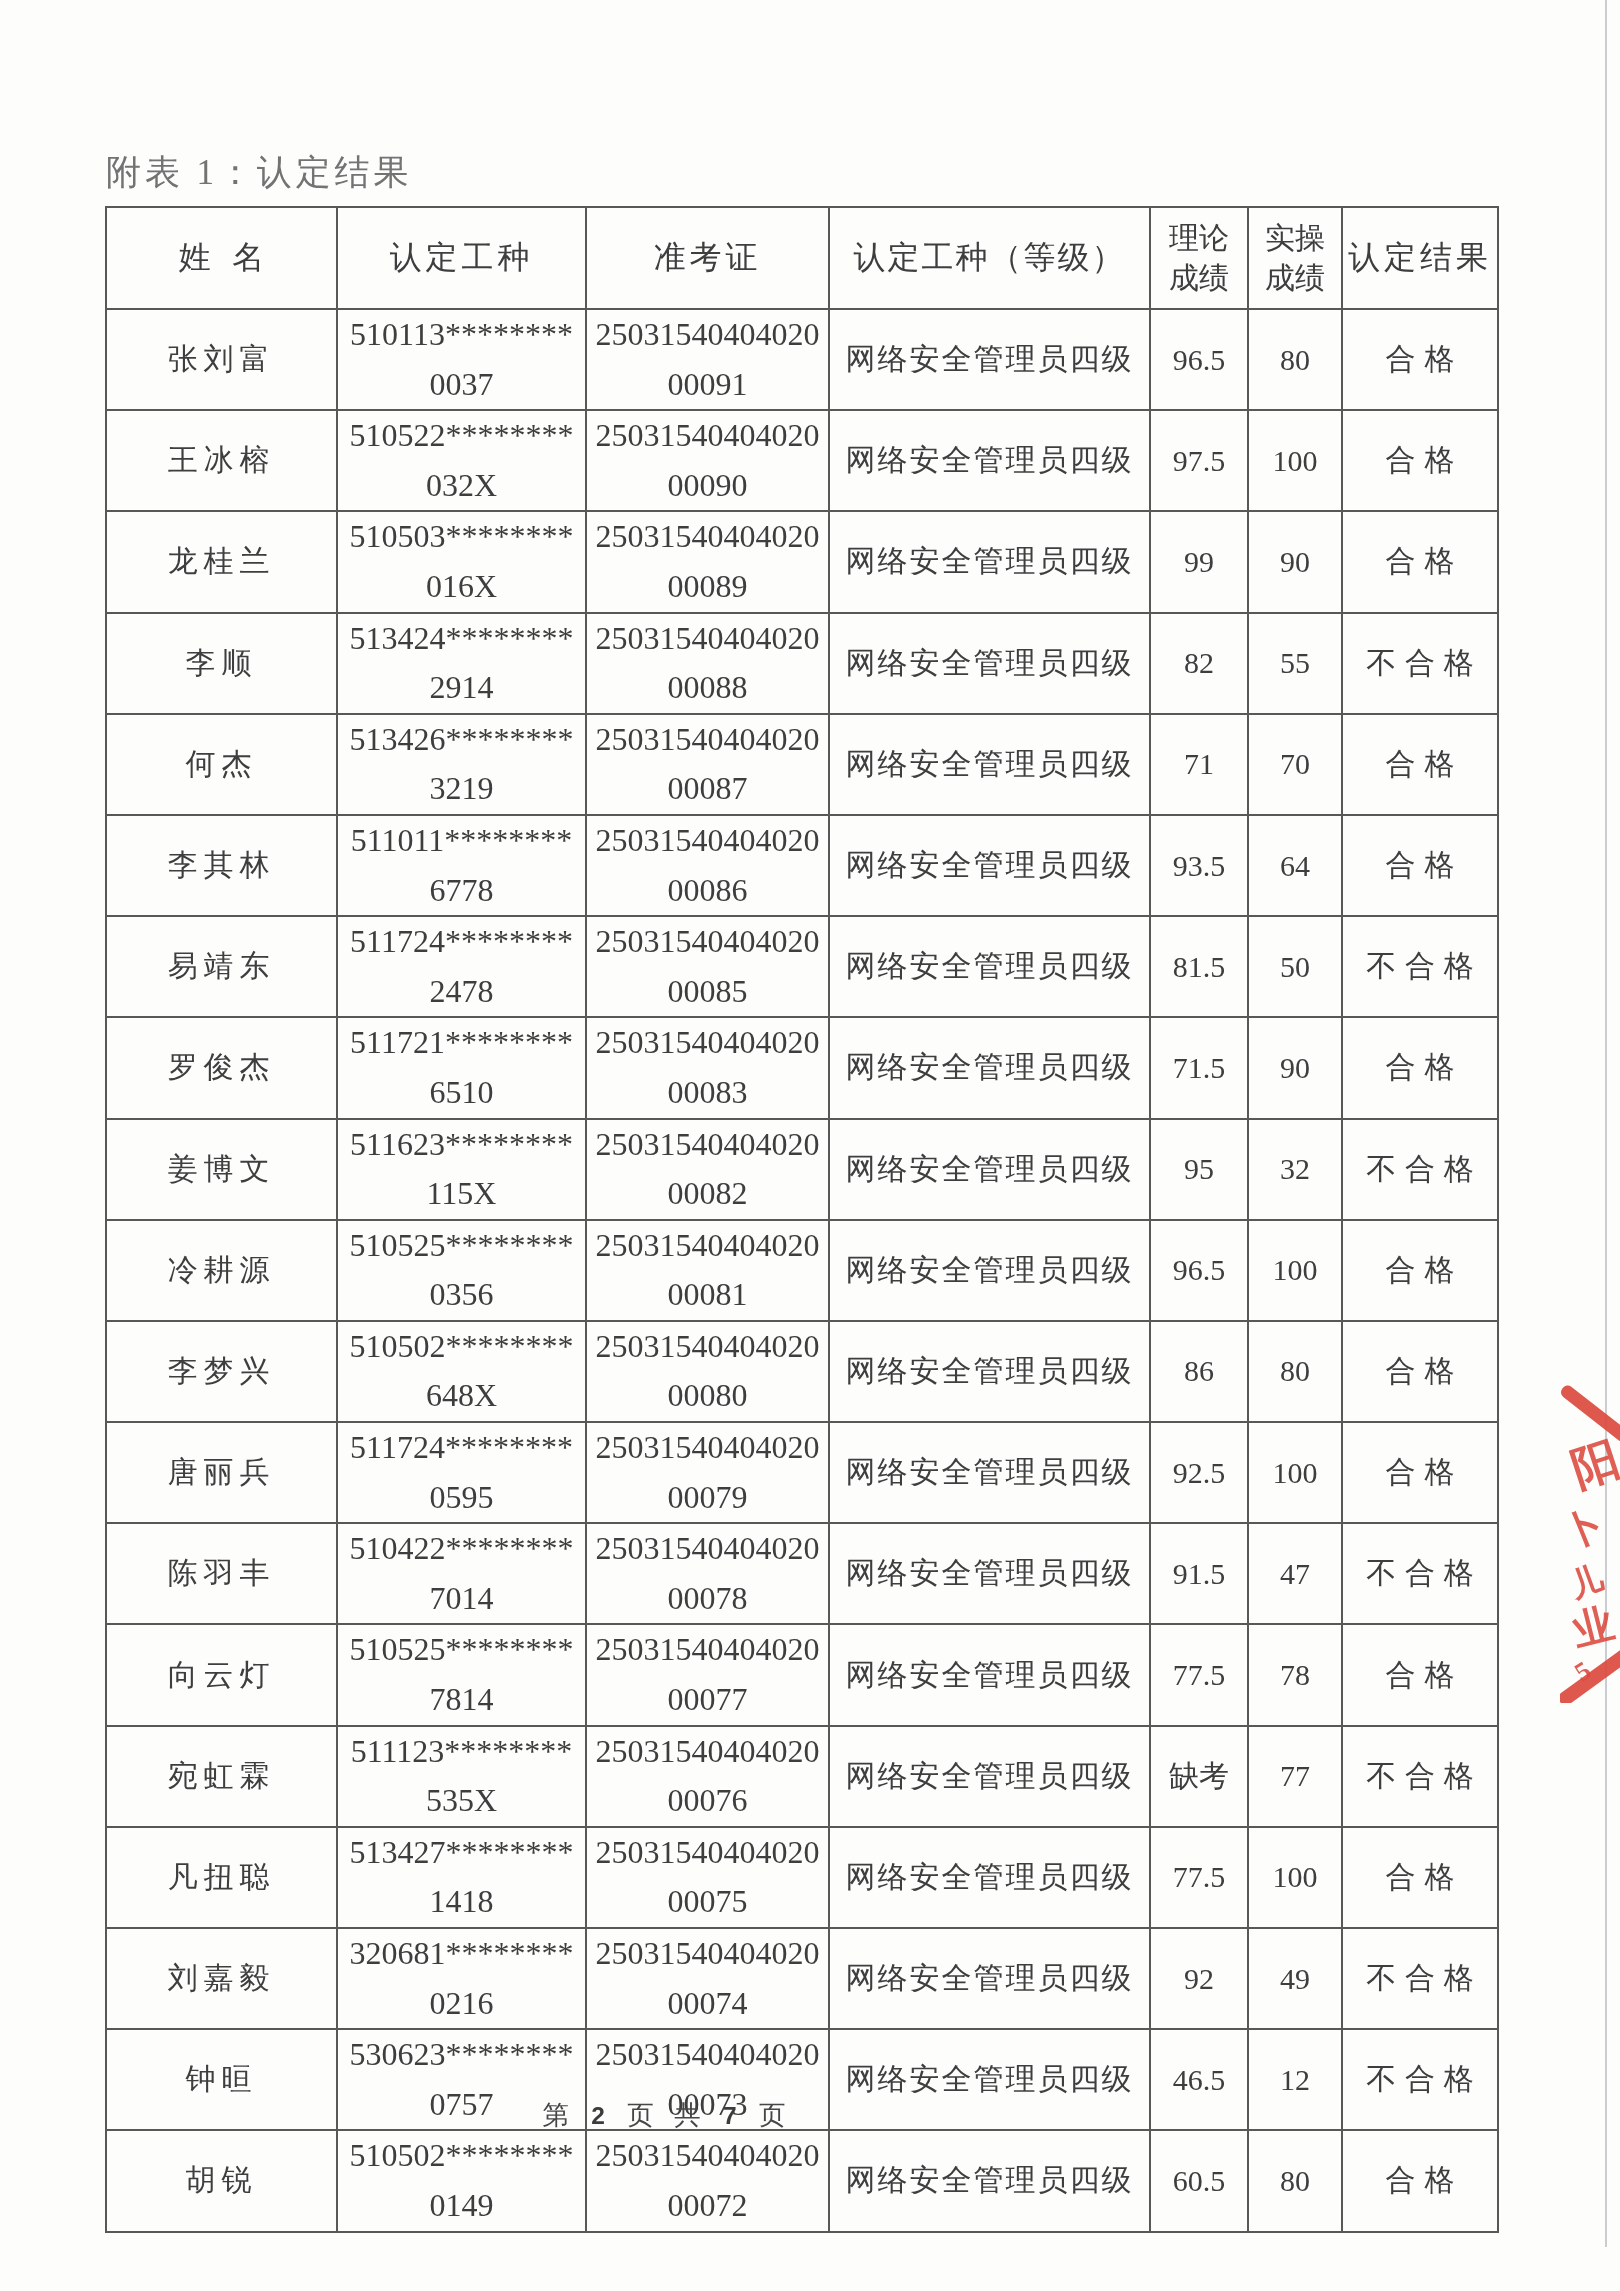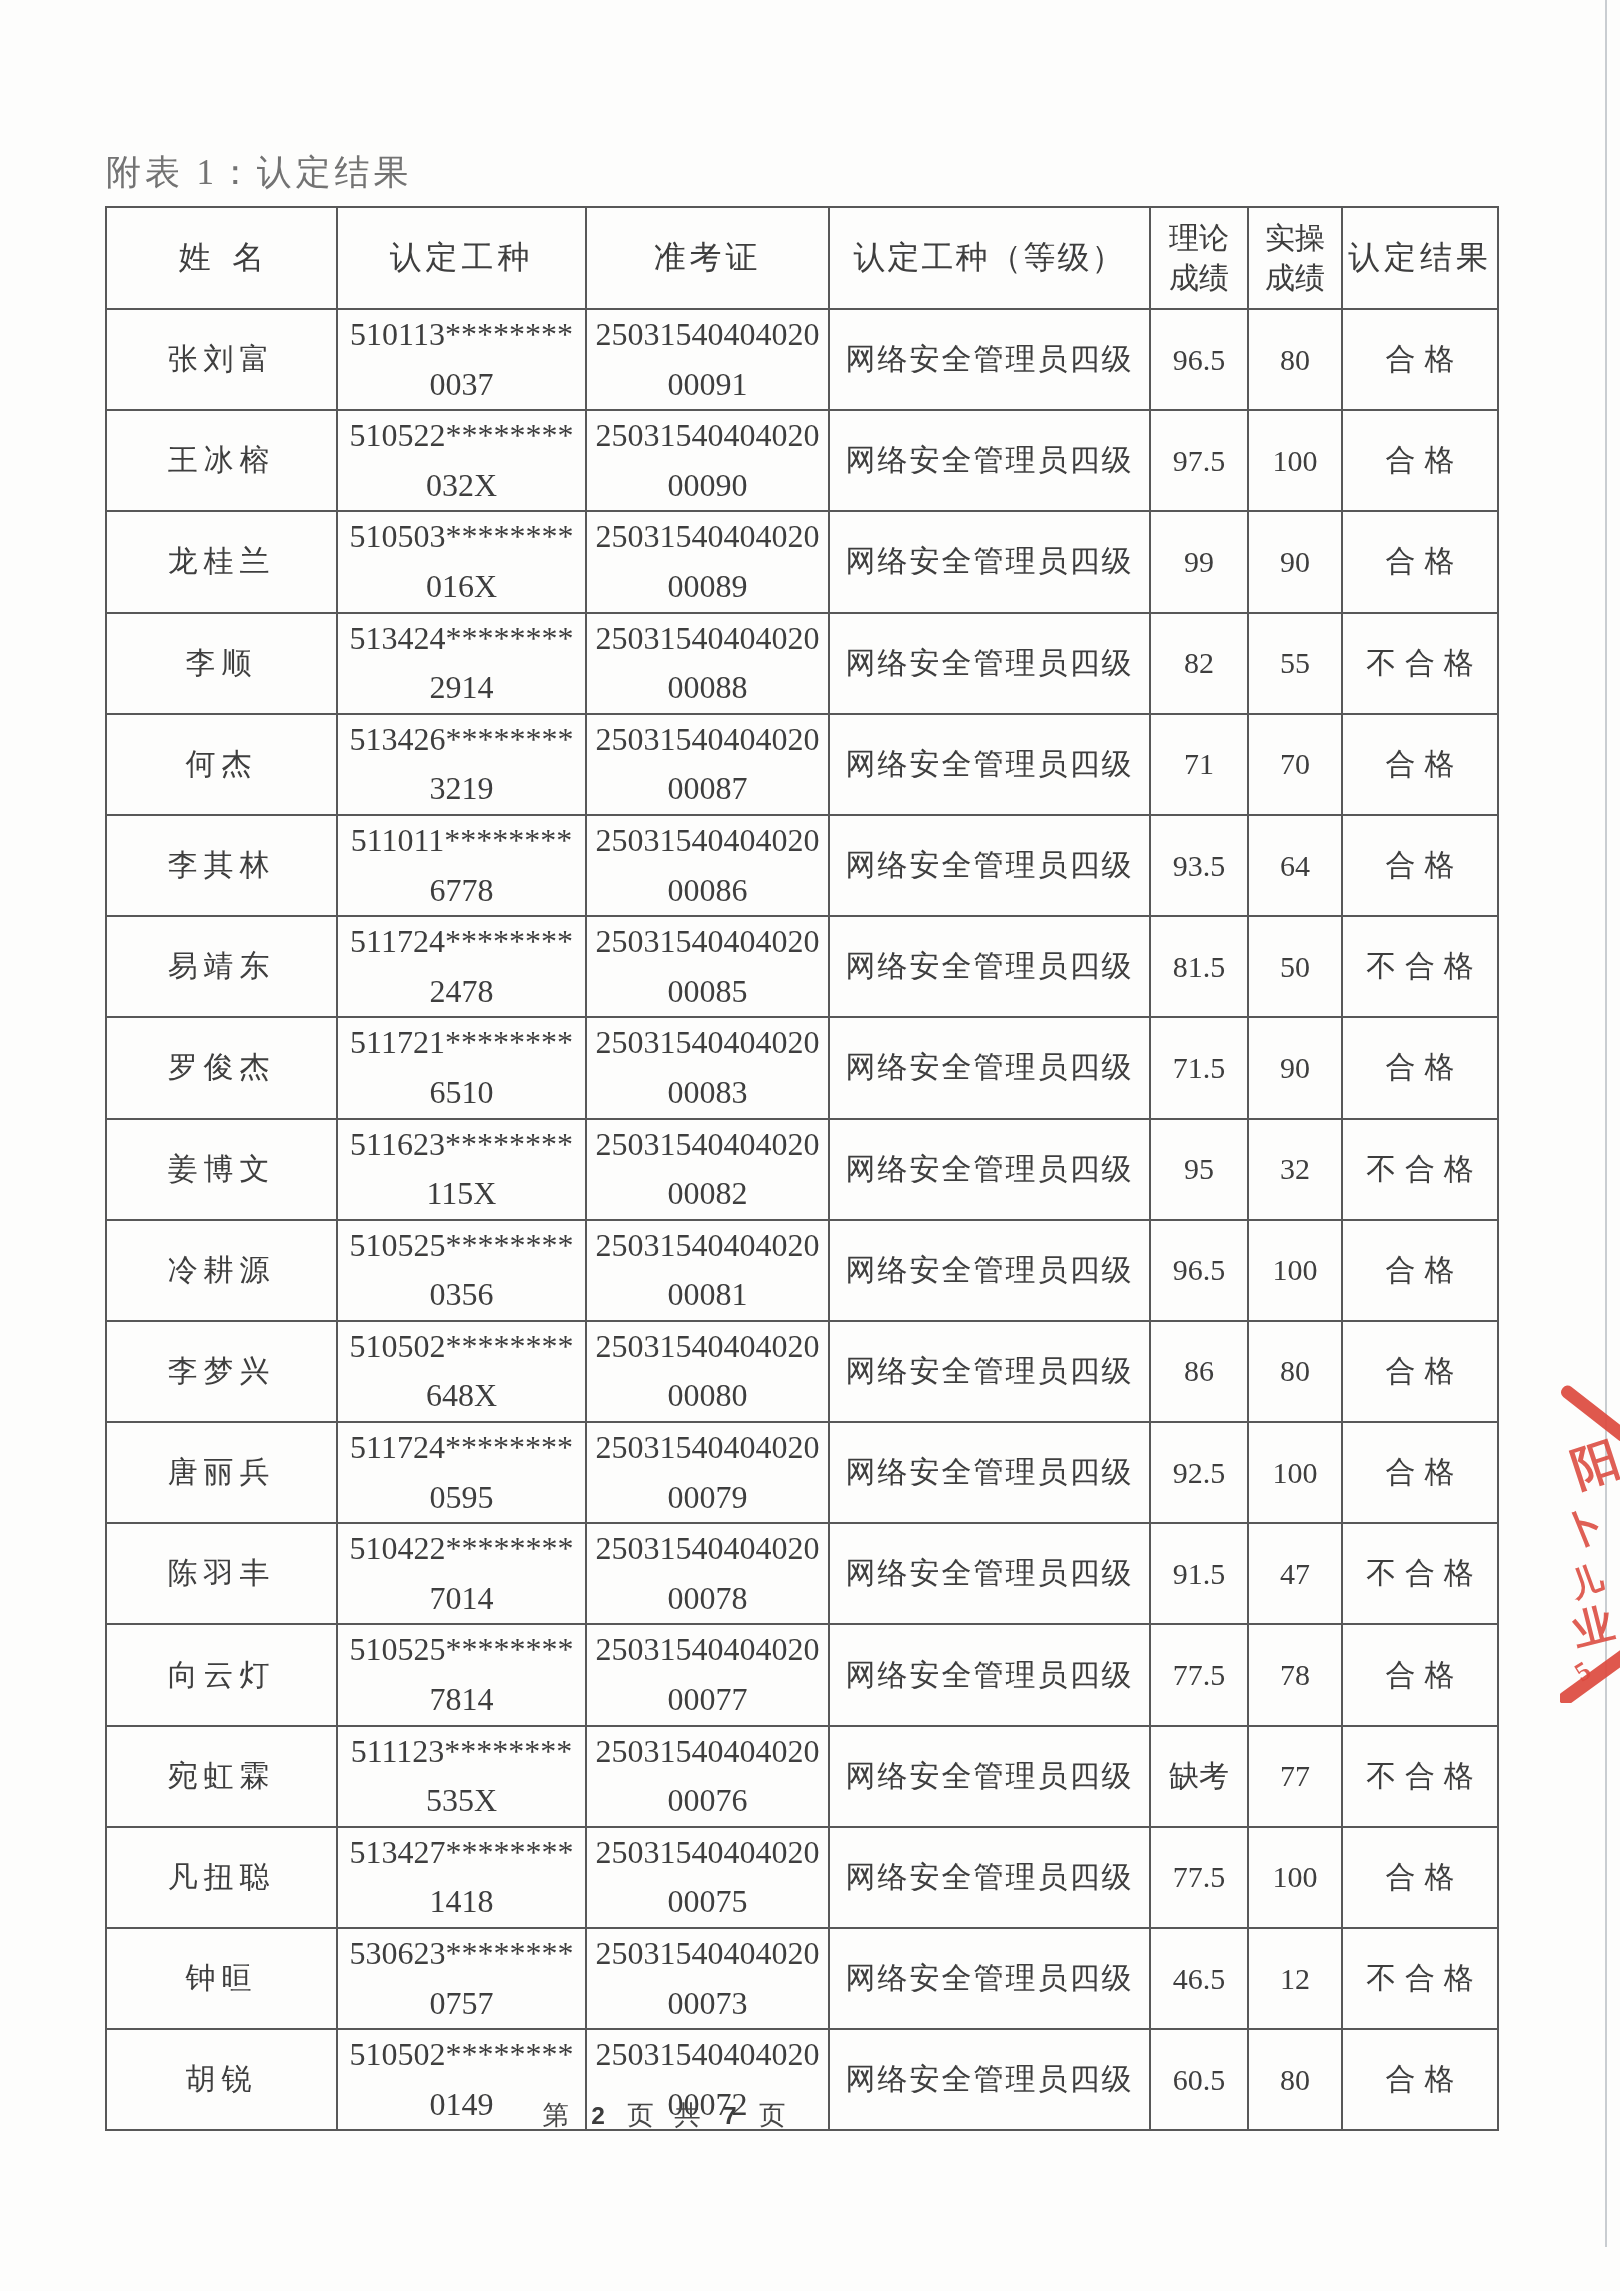--- a/index.html
+++ b/index.html
@@ -271,20 +271,31 @@
           <td class="c1">513427********
 1418</td>
           <td class="c2">25031540404020
 00075</td>
           <td class="c3">网络安全管理员四级</td>
           <td class="c4">77.5</td>
           <td class="c5">100</td>
           <td class="c6">合格</td>
         </tr>
         <tr>
+          <td class="c0">刘嘉毅</td>
+          <td class="c1">320681********
+0216</td>
+          <td class="c2">25031540404020
+00074</td>
+          <td class="c3">网络安全管理员四级</td>
+          <td class="c4">92</td>
+          <td class="c5">49</td>
+          <td class="c6">不合格</td>
+        </tr>
+        <tr>
           <td class="c0">钟晅</td>
           <td class="c1">530623********
 0757</td>
           <td class="c2">25031540404020
 00073</td>
           <td class="c3">网络安全管理员四级</td>
           <td class="c4">46.5</td>
           <td class="c5">12</td>
           <td class="c6">不合格</td>
         </tr>

